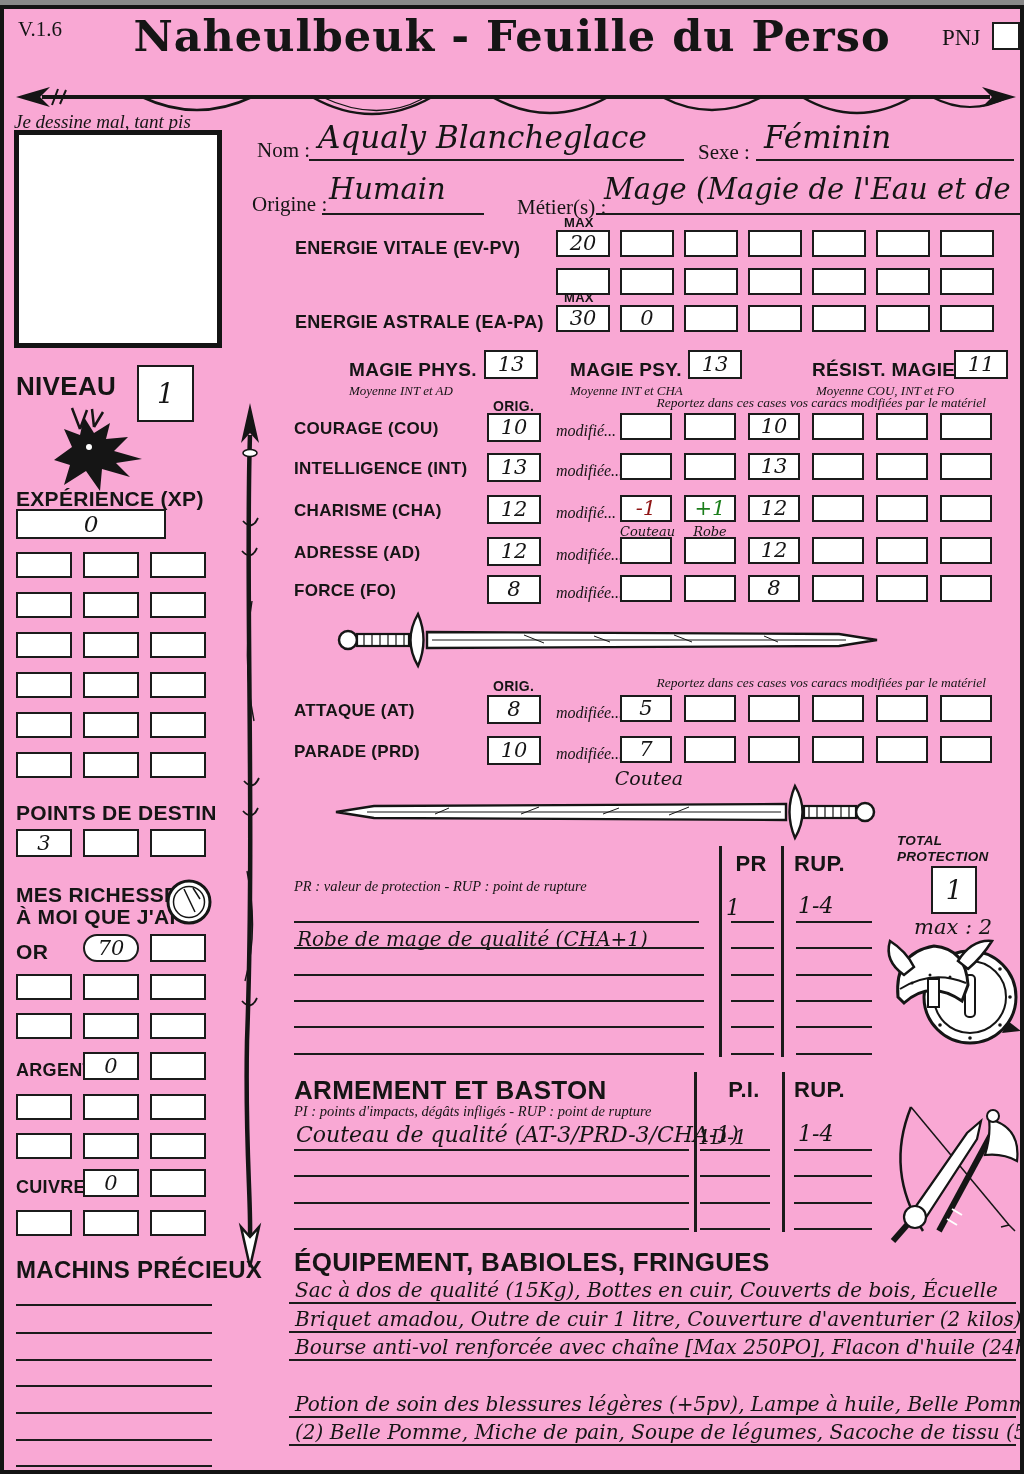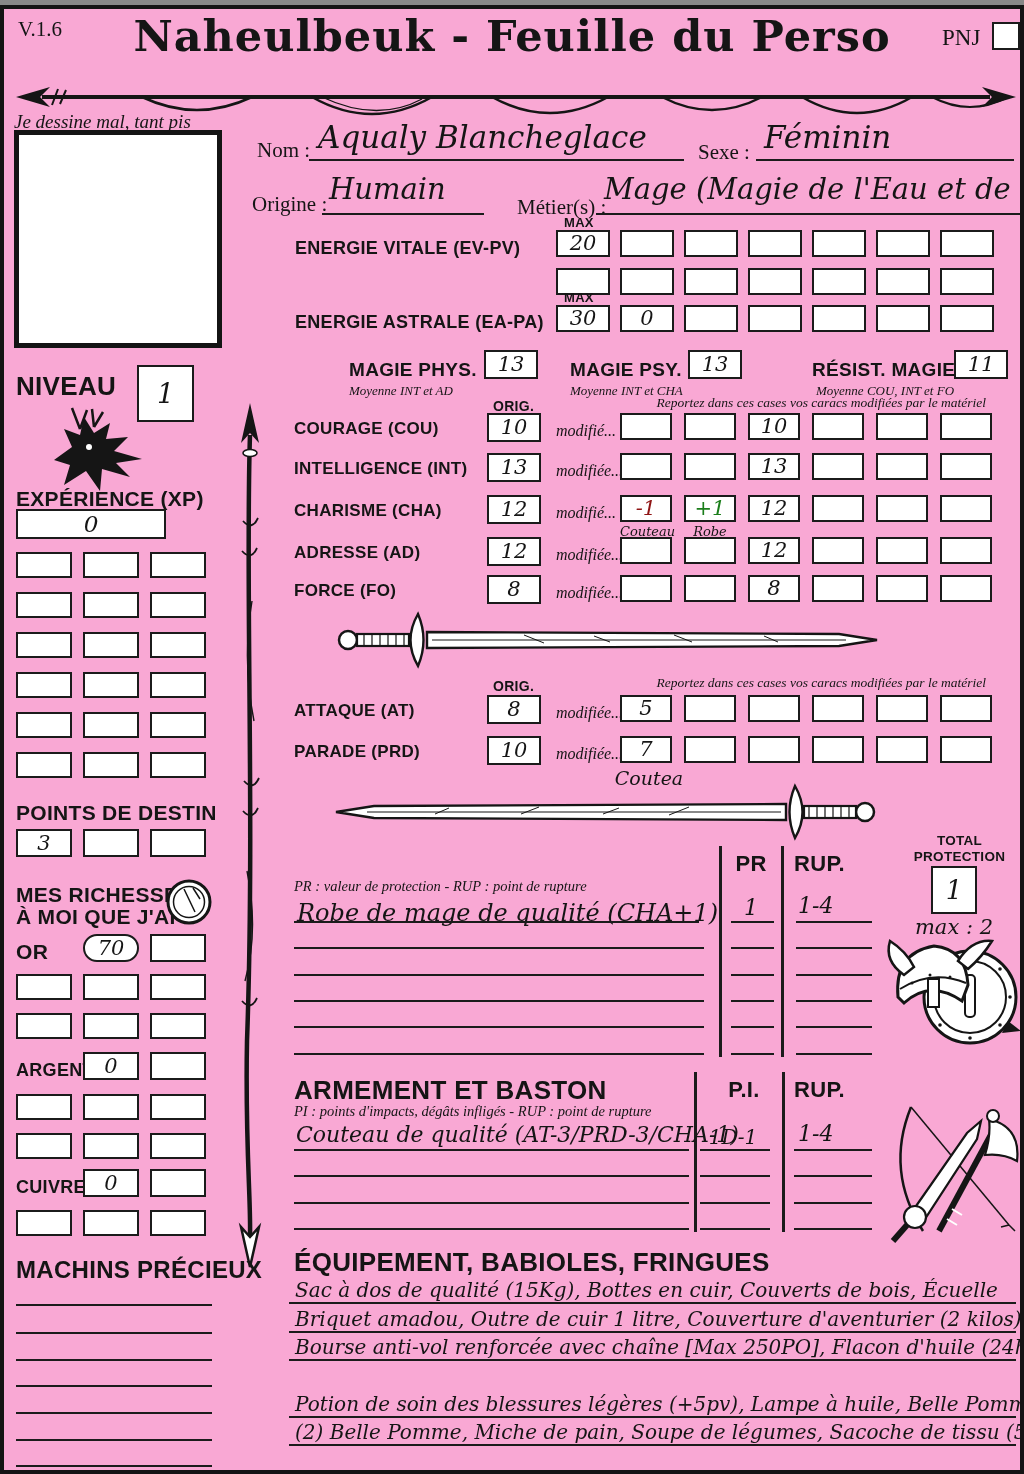--- a/index.html
+++ b/index.html
@@ -21,21 +21,21 @@
   .malus{color:#8f1414;}
   .bonus{color:#1b7e1b;}
   .crow{position:absolute;left:290px;width:700px;height:34px;}
   .crow .rlabel{position:absolute;left:0;top:6px;font-size:17px;}
   .crow .orig{left:193px;top:0;}
   .crow .mod{position:absolute;left:262px;top:9px;font-size:16px;}
   .crow .c0{left:326px;} .crow .c1{left:390px;} .crow .c2{left:454px;}
   .crow .c3{left:518px;} .crow .c4{left:582px;} .crow .c5{left:646px;}
   .cellnote{position:absolute;top:29px;width:52px;text-align:center;font-size:13px;}
   .vline{position:absolute;width:2.5px;background:#1b1b1b;}
-  .ctr{text-align:center;}
+  .ctr{font-style:italic;}
   svg{display:block;}
   .eqline{position:absolute;left:285px;width:727px;height:27px;border-bottom:2.5px solid #1b1b1b;}
   .eqline .hand{position:absolute;left:6px;bottom:0px;font-size:20px;white-space:nowrap;}
   .mline{position:absolute;left:12px;width:196px;border-bottom:2.5px solid #1b1b1b;}
 </style>
 </head>
 <body>
 
 <div class="page">
 
@@ -342,21 +342,21 @@
       </g>
     </svg>
   </div>
 
   <div class="abs head" style="left:722px;top:842px;width:50px;text-align:center;font-size:22px;">PR</div>
   <div class="abs head" style="left:790px;top:842px;width:80px;font-size:22px;">RUP.</div>
   <div class="vline" style="left:715px;top:837px;height:211px;"></div>
   <div class="vline" style="left:777px;top:837px;height:211px;"></div>
   <div class="abs note" style="left:290px;top:869px;font-size:14.5px;">PR : valeur de protection - RUP : point de rupture</div>
 
-  <div class="abs hand" style="left:293px;top:890px;font-size:24px;white-space:nowrap;">Robe de mage de qualité (CHA+1)</div>
+  <div class="abs hand" style="left:293px;top:918px;font-size:20px;white-space:nowrap;">Robe de mage de qualité (CHA+1)</div>
   <div class="abs hand ctr" style="left:722px;top:886px;width:50px;font-size:22px;">1</div>
   <div class="abs hand" style="left:794px;top:884px;width:80px;font-size:22px;">1-4</div>
   <div class="uline" style="left:290px;top:886px;width:405px;height:26px;"></div>
   <div class="uline" style="left:727px;top:886px;width:43px;height:26px;"></div>
   <div class="uline" style="left:792px;top:886px;width:76px;height:26px;"></div>
 
   <div class="uline" style="left:290px;top:912px;width:410px;height:26px;"></div>
   <div class="uline" style="left:727px;top:912px;width:43px;height:26px;"></div>
   <div class="uline" style="left:792px;top:912px;width:76px;height:26px;"></div>
   <div class="uline" style="left:290px;top:939px;width:410px;height:26px;"></div>

